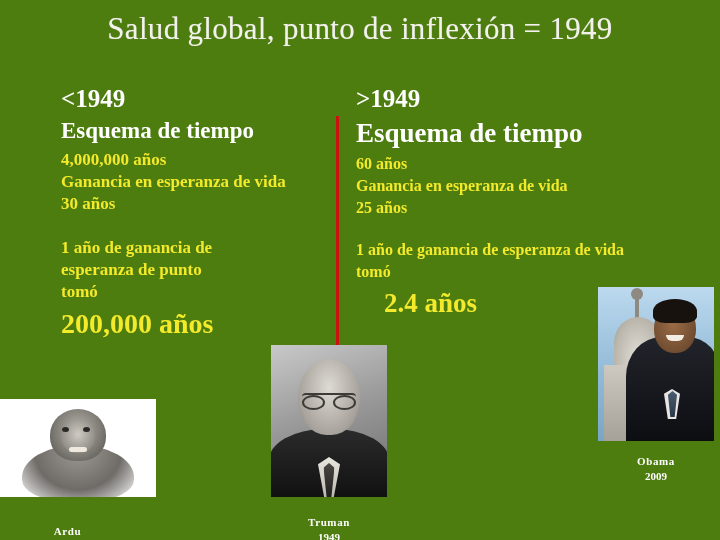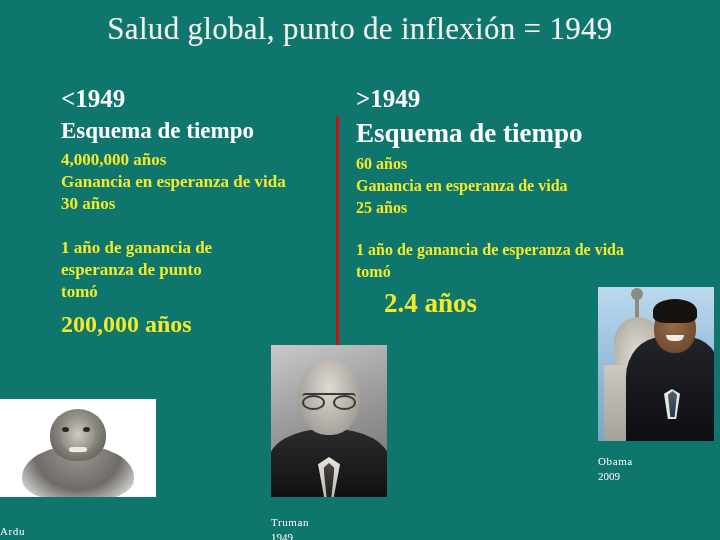--- a/index.html
+++ b/index.html
@@ -11,21 +11,21 @@
     width: 720px;
     height: 540px;
     overflow: hidden;
     font-family: "Liberation Serif", "DejaVu Serif", serif;
     position: relative;
   }
   #slide {
     position: relative;
     width: 720px;
     height: 540px;
-    background: #0f766e;
+    background: #4d7c0f;
   }
 
   
   .slide-title {
     position: absolute;
     left: 0;
     top: 10px;
     width: 720px;
     text-align: center;
     color: #f3f1ec;
@@ -81,37 +81,38 @@
     margin: 0;
   }
   .col-right .yline { font-size: 16px; line-height: 22px; }
 
   .gap { height: 22px; }
   .col-right .gap { height: 20px; }
 
   .big-number {
     color: #f2ea2a;
     font-weight: bold;
-    font-size: 24px;
+    font-size: 28px;
     line-height: 36px;
     white-space: nowrap;
     margin: 3px 0 0 0;
   }
   .col-right .big-number {
     font-size: 27px;
     line-height: 34px;
     margin-left: 28px;
   }
 
   
   .photo-card { position: absolute; }
 
   .caption {
     color: #ffffff;
-    font-weight: normal;
+    font-weight: bold;
+    text-align: center;
     font-size: 11px;
     line-height: 15px;
     letter-spacing: 0.6px;
     white-space: nowrap;
   }
   .caption .cap-year { letter-spacing: 0; }
 
   
   #card-ardu { left: 0px; top: 367px; width: 156px; margin-top: 32px; }
   #card-ardu .photo {

